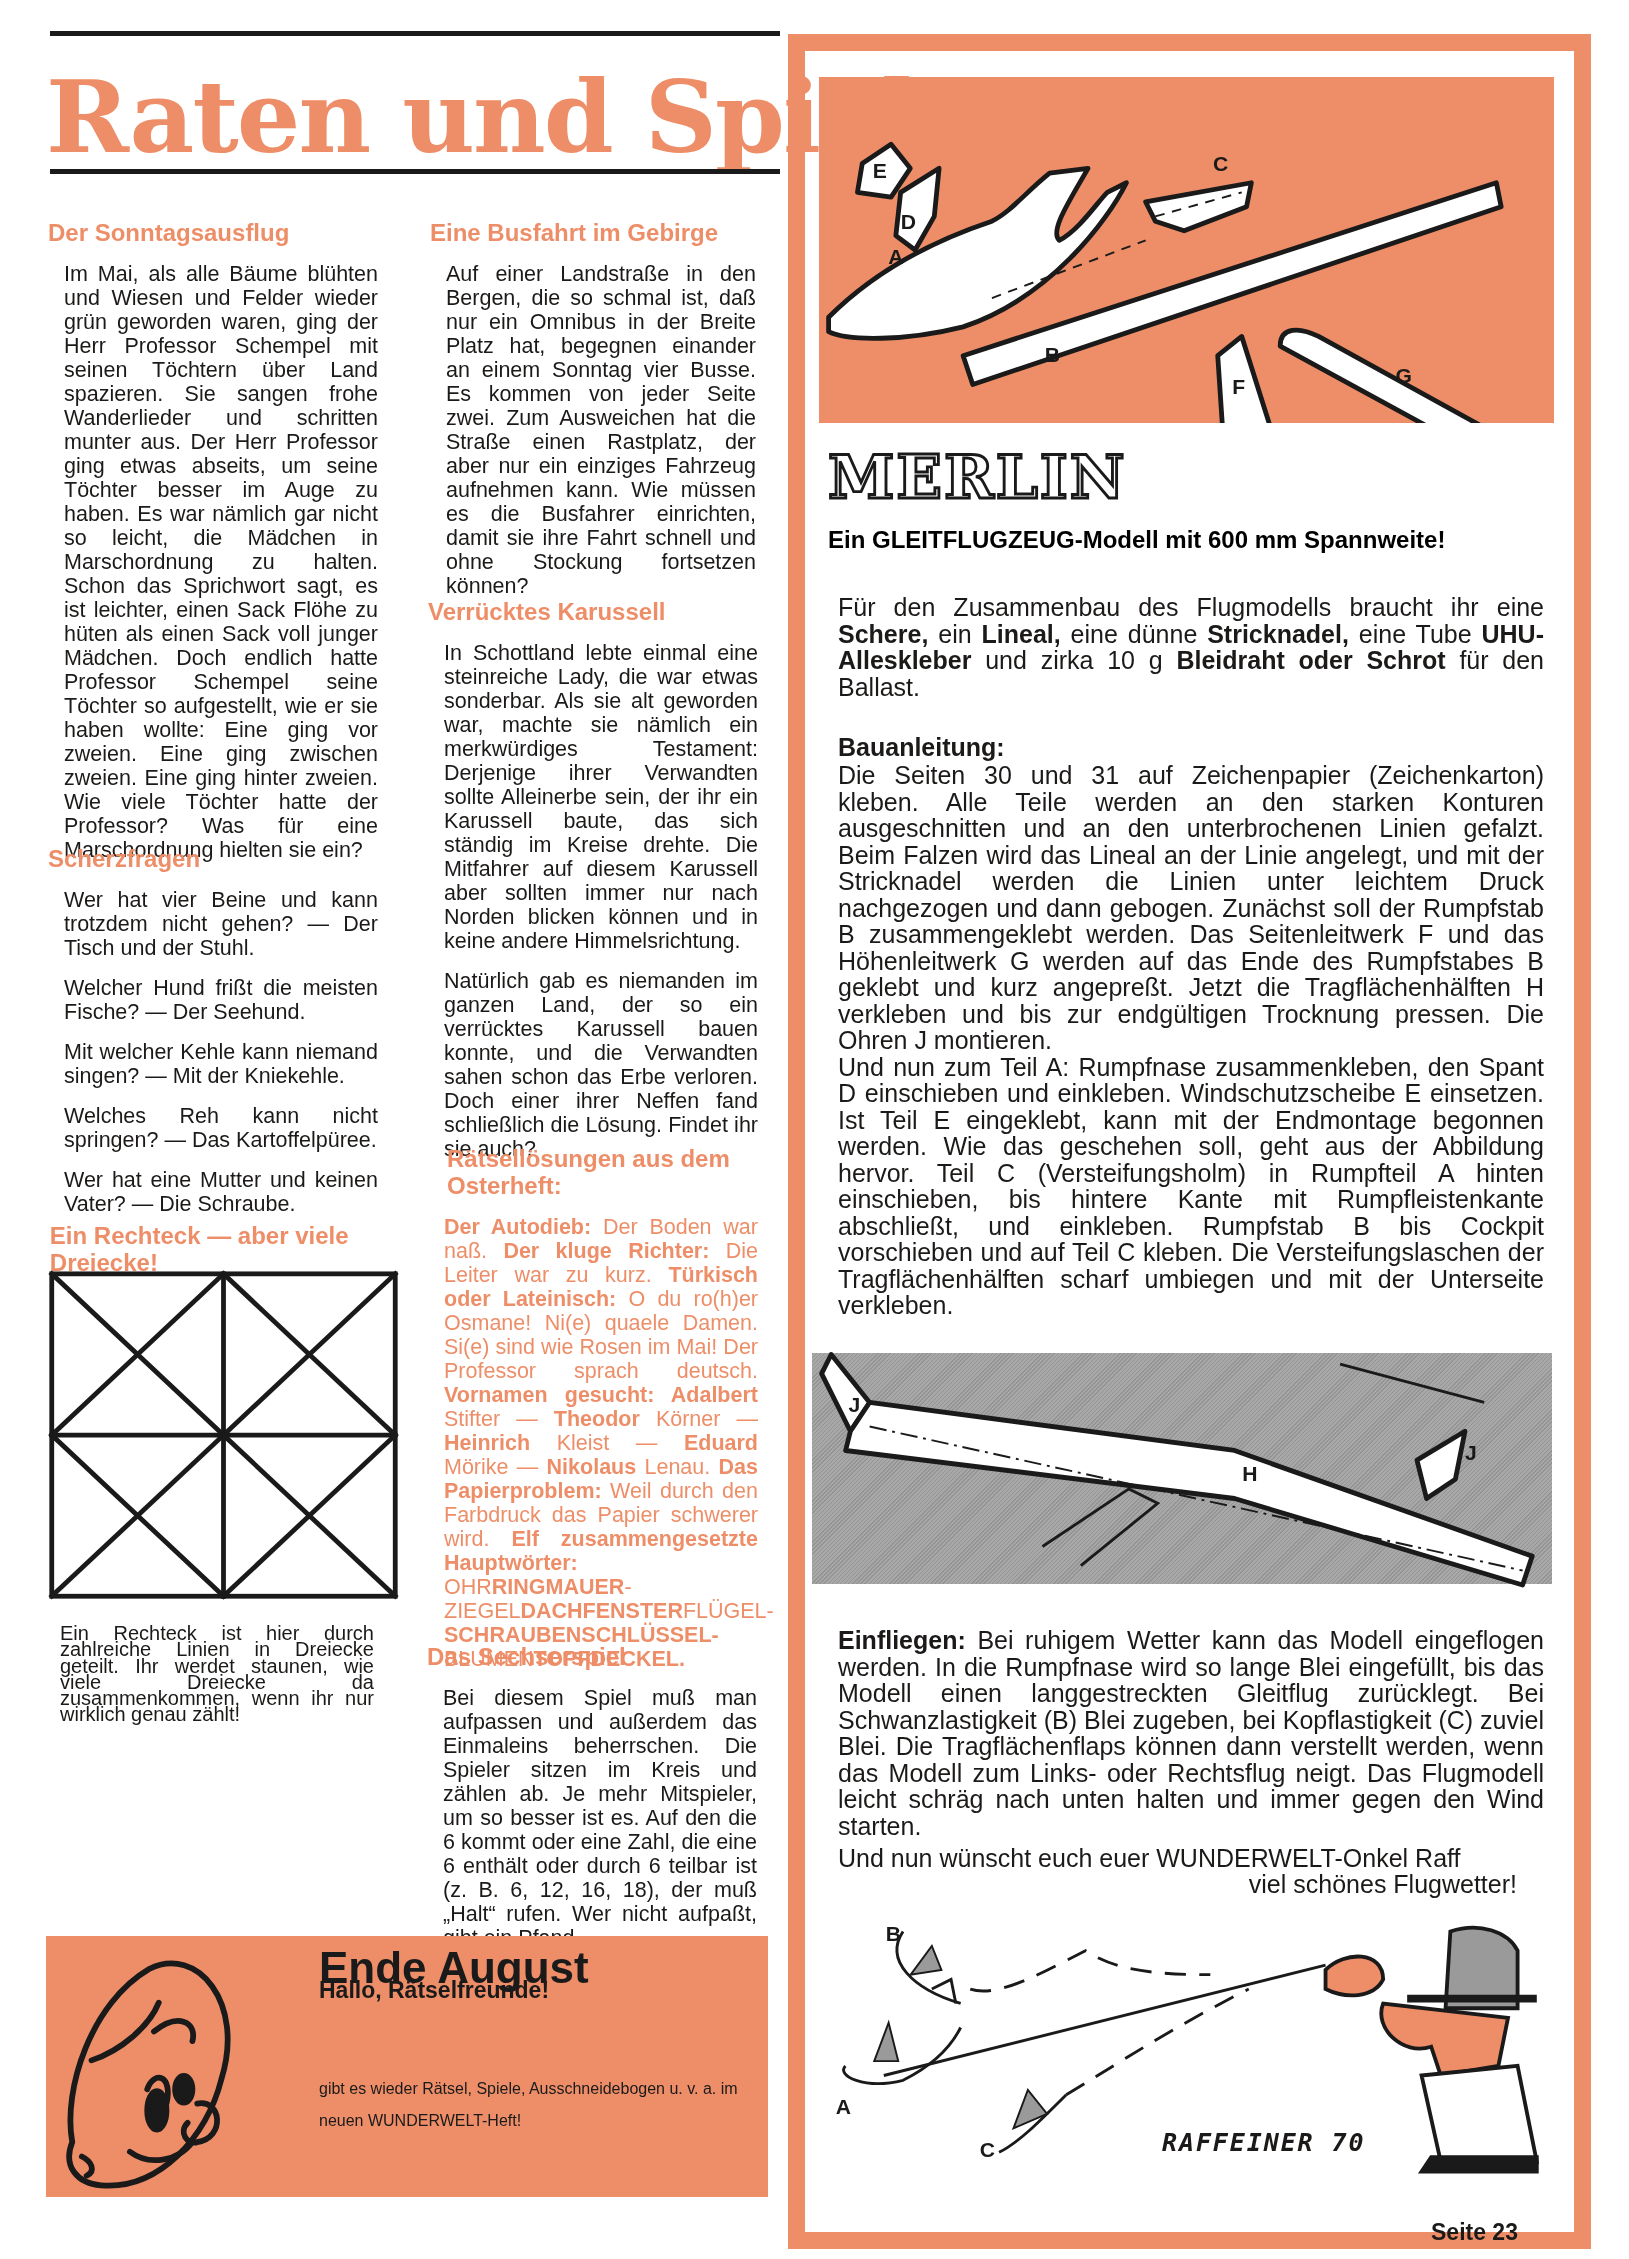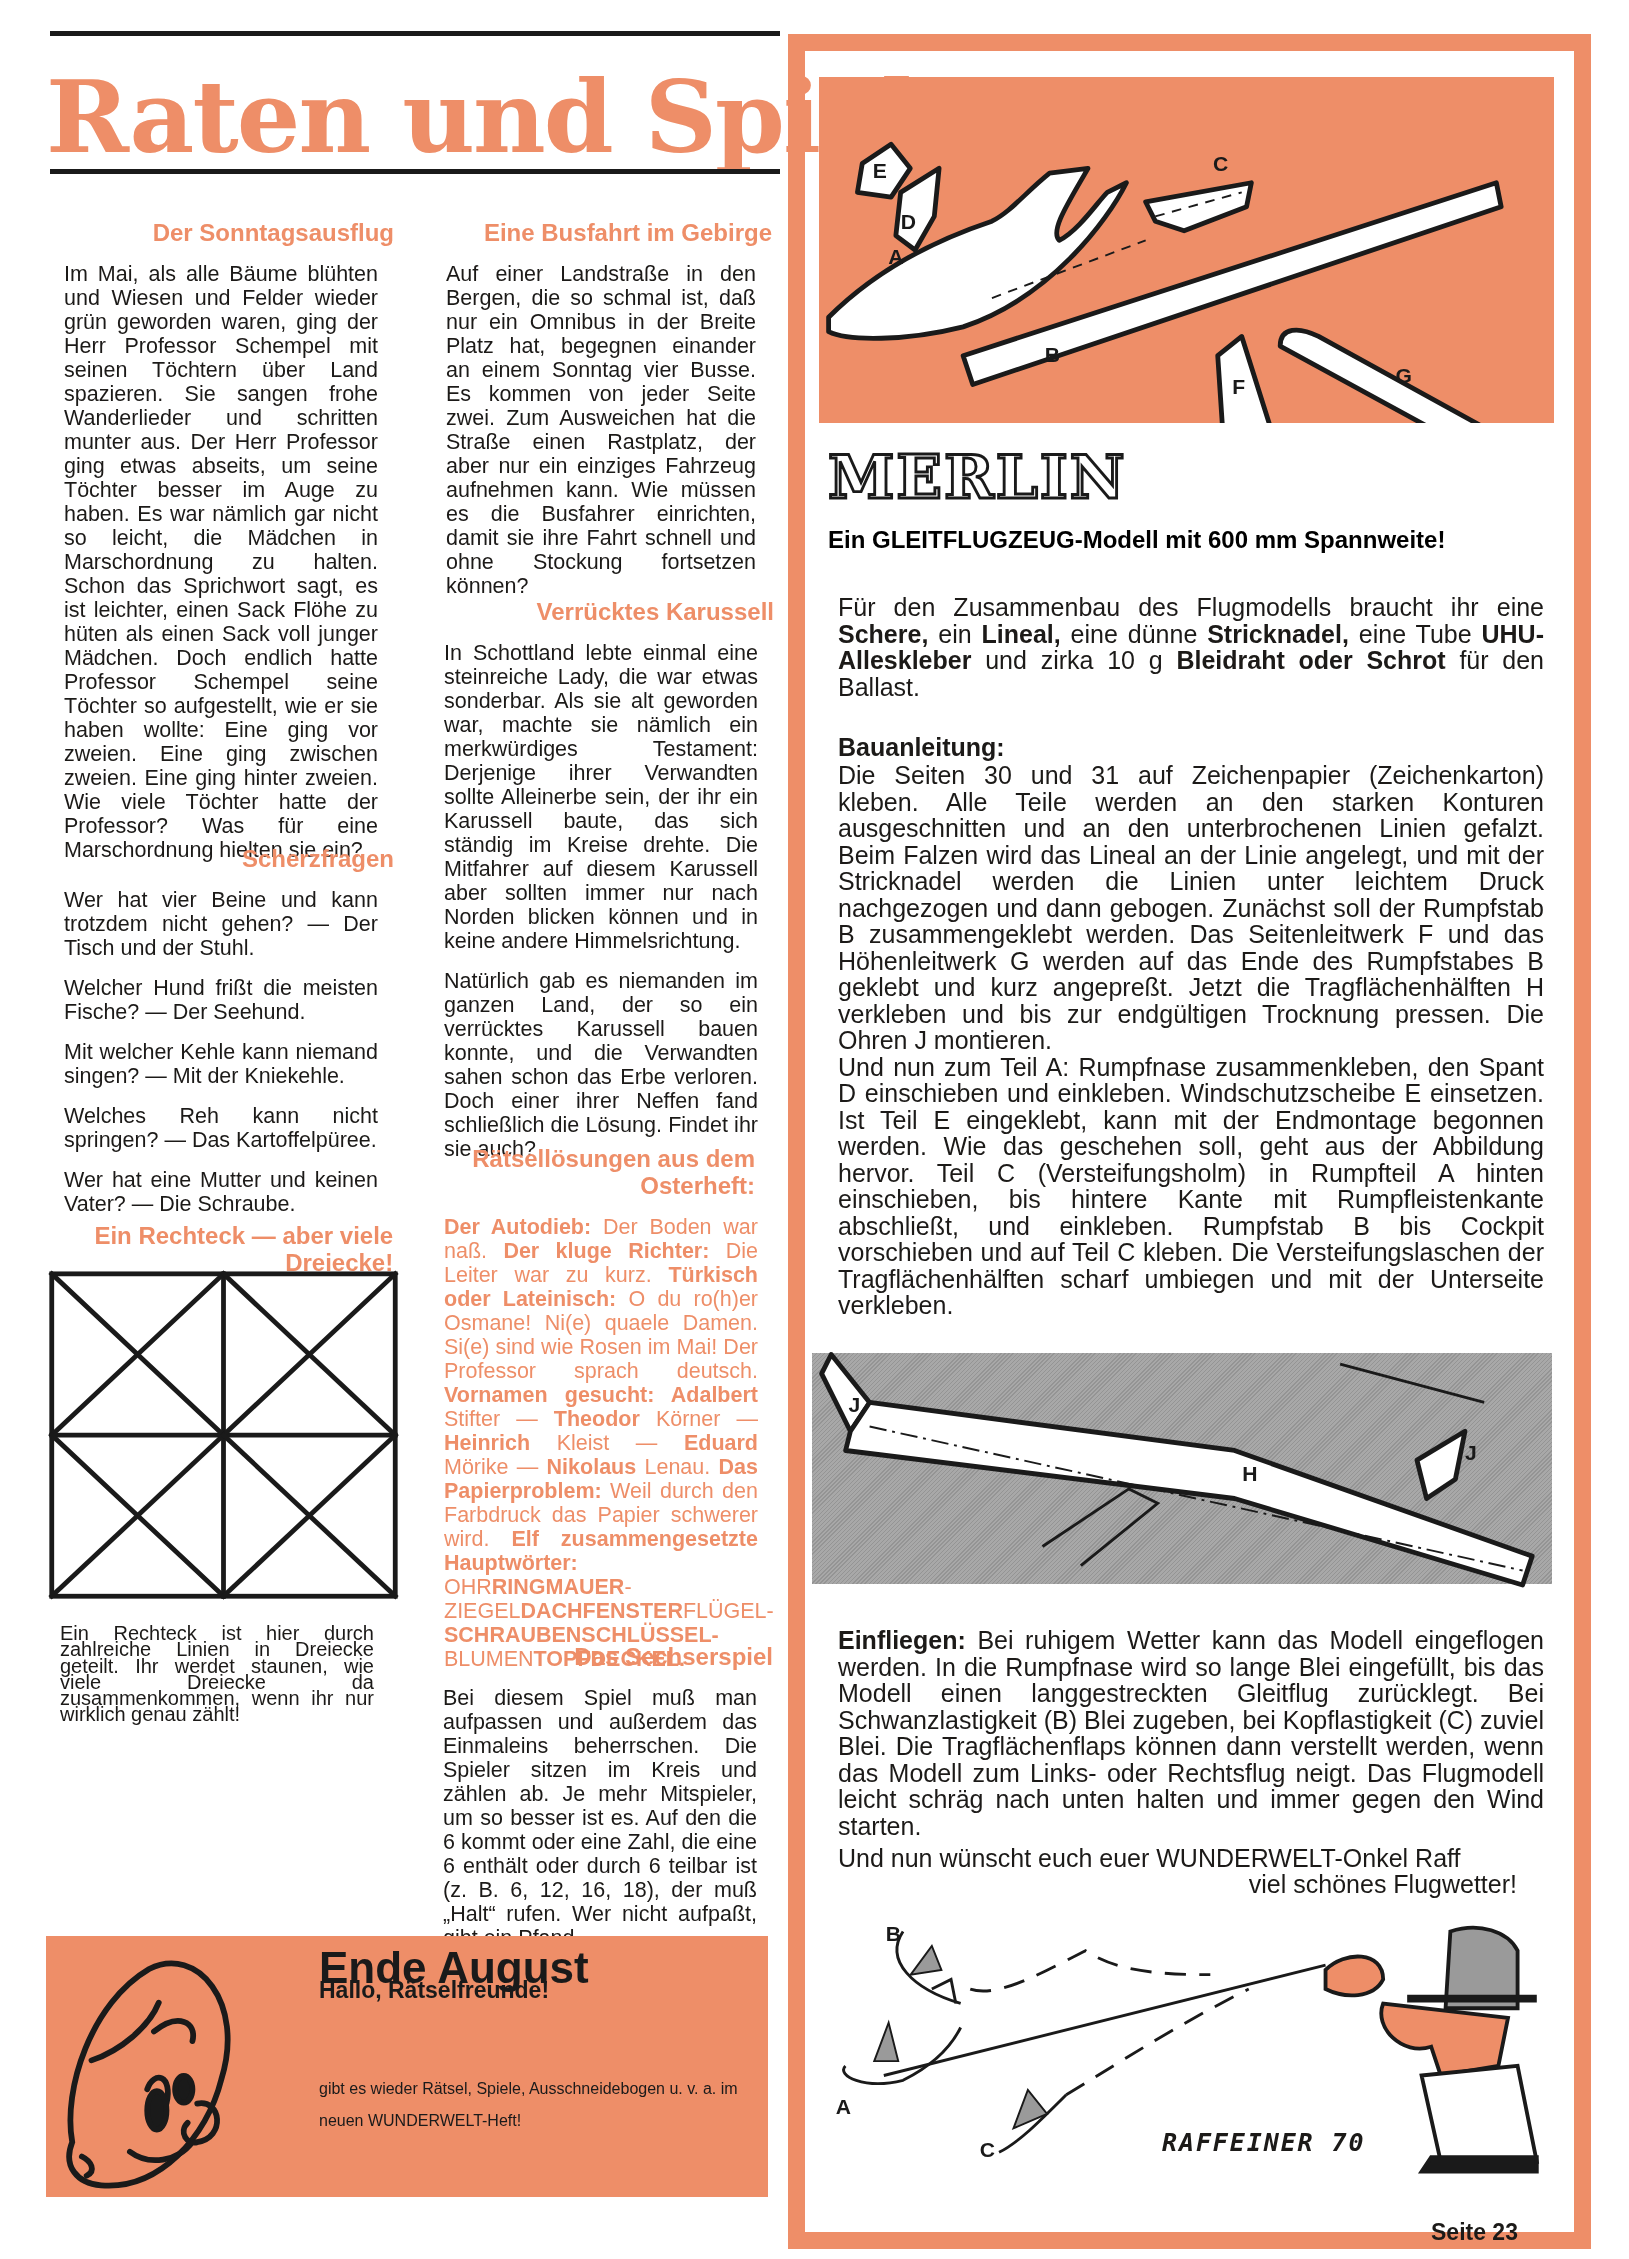--- a/index.html
+++ b/index.html
@@ -4,21 +4,21 @@
 <style>
   html, body { margin:0; padding:0; background:#ffffff; }
   body { width:1629px; height:2260px; position:relative; overflow:hidden;
          font-family:"Liberation Sans", sans-serif; color:#1c1a18; }
   .rule { position:absolute; left:50px; width:730px; height:4.8px; background:#1a1a1a; }
   .masthead { position:absolute; left:46px; top:60px; width:740px; height:115px;
               font-family:"DejaVu Serif", serif; font-weight:bold; font-size:100px;
               color:#EE8E68; letter-spacing:-1.9px; line-height:115px; white-space:nowrap; }
   .col { position:absolute; font-size:21.5px; line-height:24px; text-align:justify; }
   .col p { margin:16px; }
-  .h { color:#EE8E68; font-weight:bold; text-align:right; font-size:24px; line-height:27px; margin:0; }
+  .h { color:#EE8E68; font-weight:bold; text-align:left; font-size:24px; line-height:27px; margin:0; }
   .orange { color:#EE8E68; }
   .b { font-weight:bold; }
   .frame { position:absolute; left:788px; top:34px; width:769px; height:2181px;
            border:17.3px solid #EE8E68; box-sizing:content-box; }
   .illus-top { position:absolute; left:819px; top:77px; width:735px; height:346px; background:#EE8E68; }
   .merlin-title { position:absolute; left:828px; top:430px; font-family:"DejaVu Serif", serif;
                   font-weight:bold; font-size:60px; line-height:94px; letter-spacing:1.9px;
                   color:#ffffff; -webkit-text-stroke:2.9px #1a1a1a; }
   .merlin-sub { position:absolute; left:828px; top:526px; color:#000000; font-weight:bold; font-size:24px; }
   .rtext { position:absolute; left:838px; width:706px; font-size:25px; line-height:26.5px; text-align:justify; }

